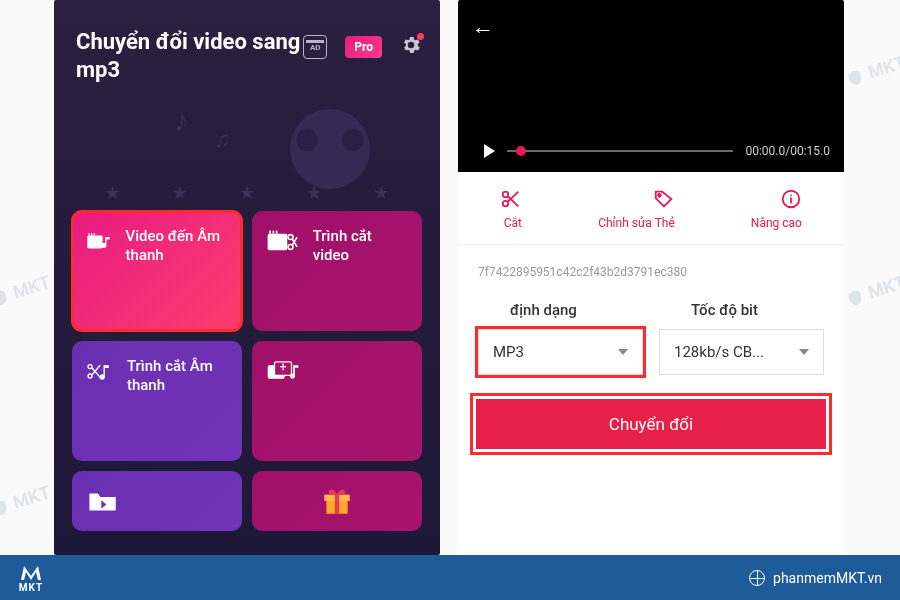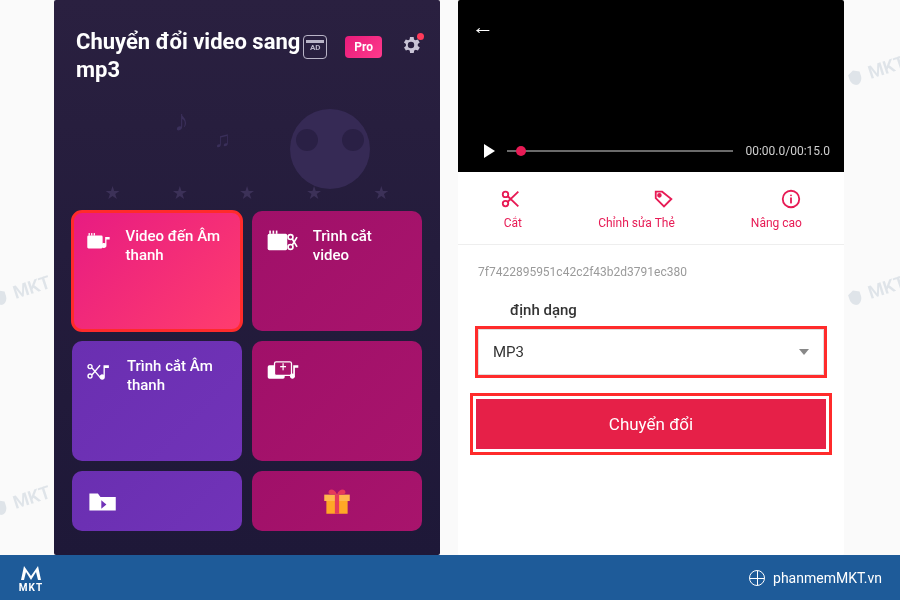--- a/index.html
+++ b/index.html
@@ -242,20 +242,27 @@
       <div class="file-name">7f7422895951c42c2f43b2d3791ec380</div>
 
       <div class="opts">
         <div class="opt">
           <div class="opt-lbl">định dạng</div>
           <div class="select hl">
             <span>MP3</span>
             <span class="caret"></span>
           </div>
         </div>
+        <div class="opt">
+          <div class="opt-lbl">Tốc độ bit</div>
+          <div class="select">
+            <span>128kb/s CB...</span>
+            <span class="caret"></span>
+          </div>
+        </div>
       </div>
 
       <div class="convert-wrap">
         <div class="convert-btn">Chuyển đổi</div>
       </div>
     </div>
   </div>
 
   <div class="footer">
     <div class="footer-logo">

